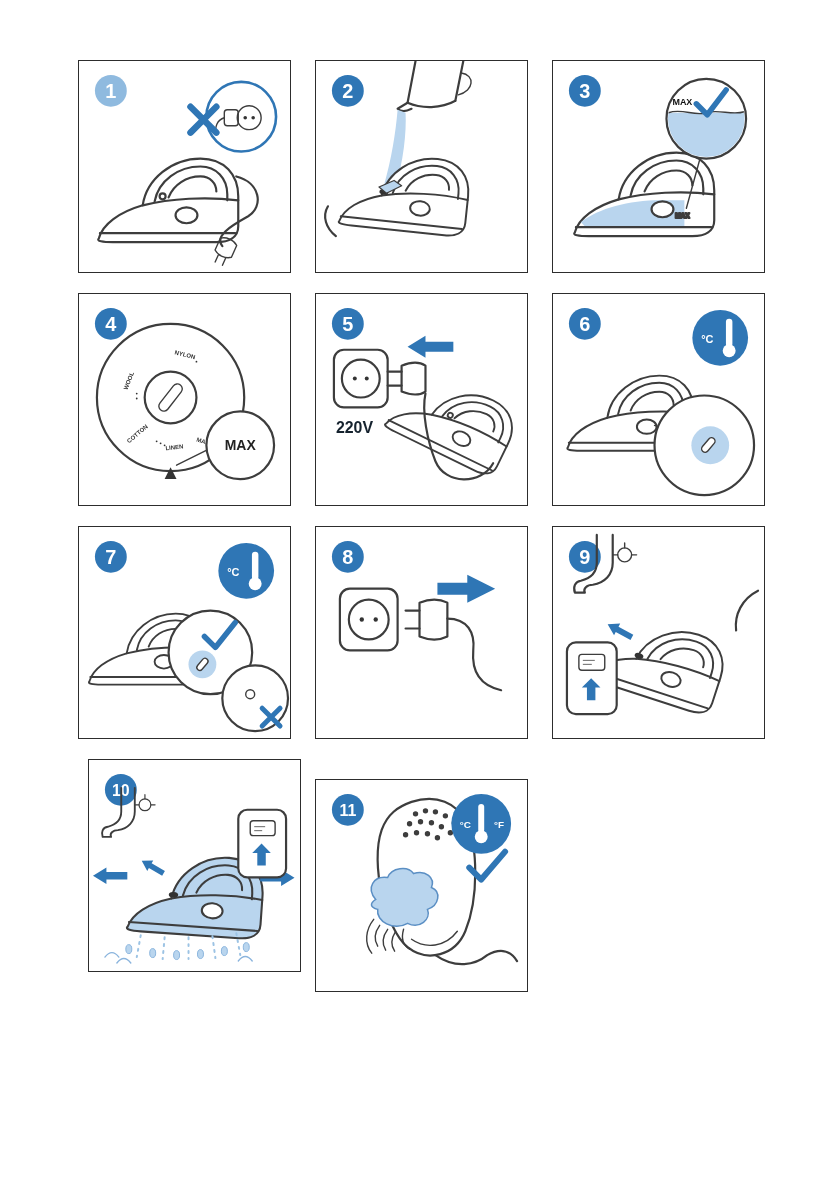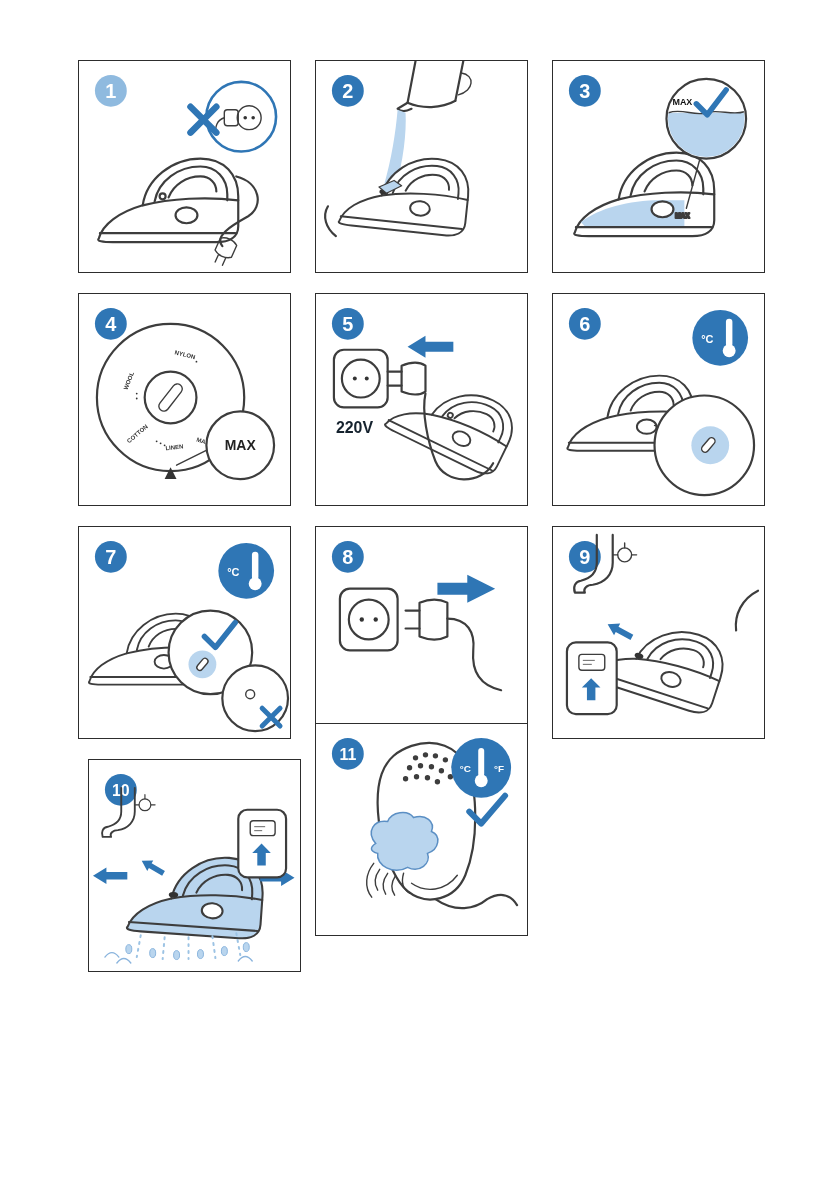--- a/index.html
+++ b/index.html
@@ -364,21 +364,21 @@
         <rect class="lnf" x="150" y="50" width="48" height="68" rx="9"></rect>
         <rect class="ln thin" x="162" y="61" width="25" height="15" rx="3" fill="#fff"></rect>
         <path d="M166,67 h11 M166,71 h8" stroke="#666" stroke-width="1" fill="none"></path>
         <g transform="translate(164,84) scale(0.85)">
           <polygon class="blue" points="6,26 6,11 0,11 11,0 22,11 16,11 16,26"></polygon>
         </g>
       </g>
     </svg>
   </div>
 
-  <div class="cell" style="left:315px;top:723px">
+  <div class="cell" style="left:315px;top:779px">
     <svg viewBox="0 0 212 212">
       <g>
         <circle class="badge" cx="32" cy="30" r="16"></circle>
         <text class="badge-num-sm" x="32" y="36">11</text>
       </g>
       <g class="ln">
         <path class="lnf" d="M96,22 C120,14 142,22 152,44 C162,66 164,118 150,152 C140,176 112,184 92,168 C70,150 54,84 66,50 C72,34 82,27 96,22 Z"></path>
         <path class="thin" d="M96,160 C110,170 130,168 142,152"></path>
         <g fill="#444">
           <circle cx="100" cy="34" r="1.6"></circle>

